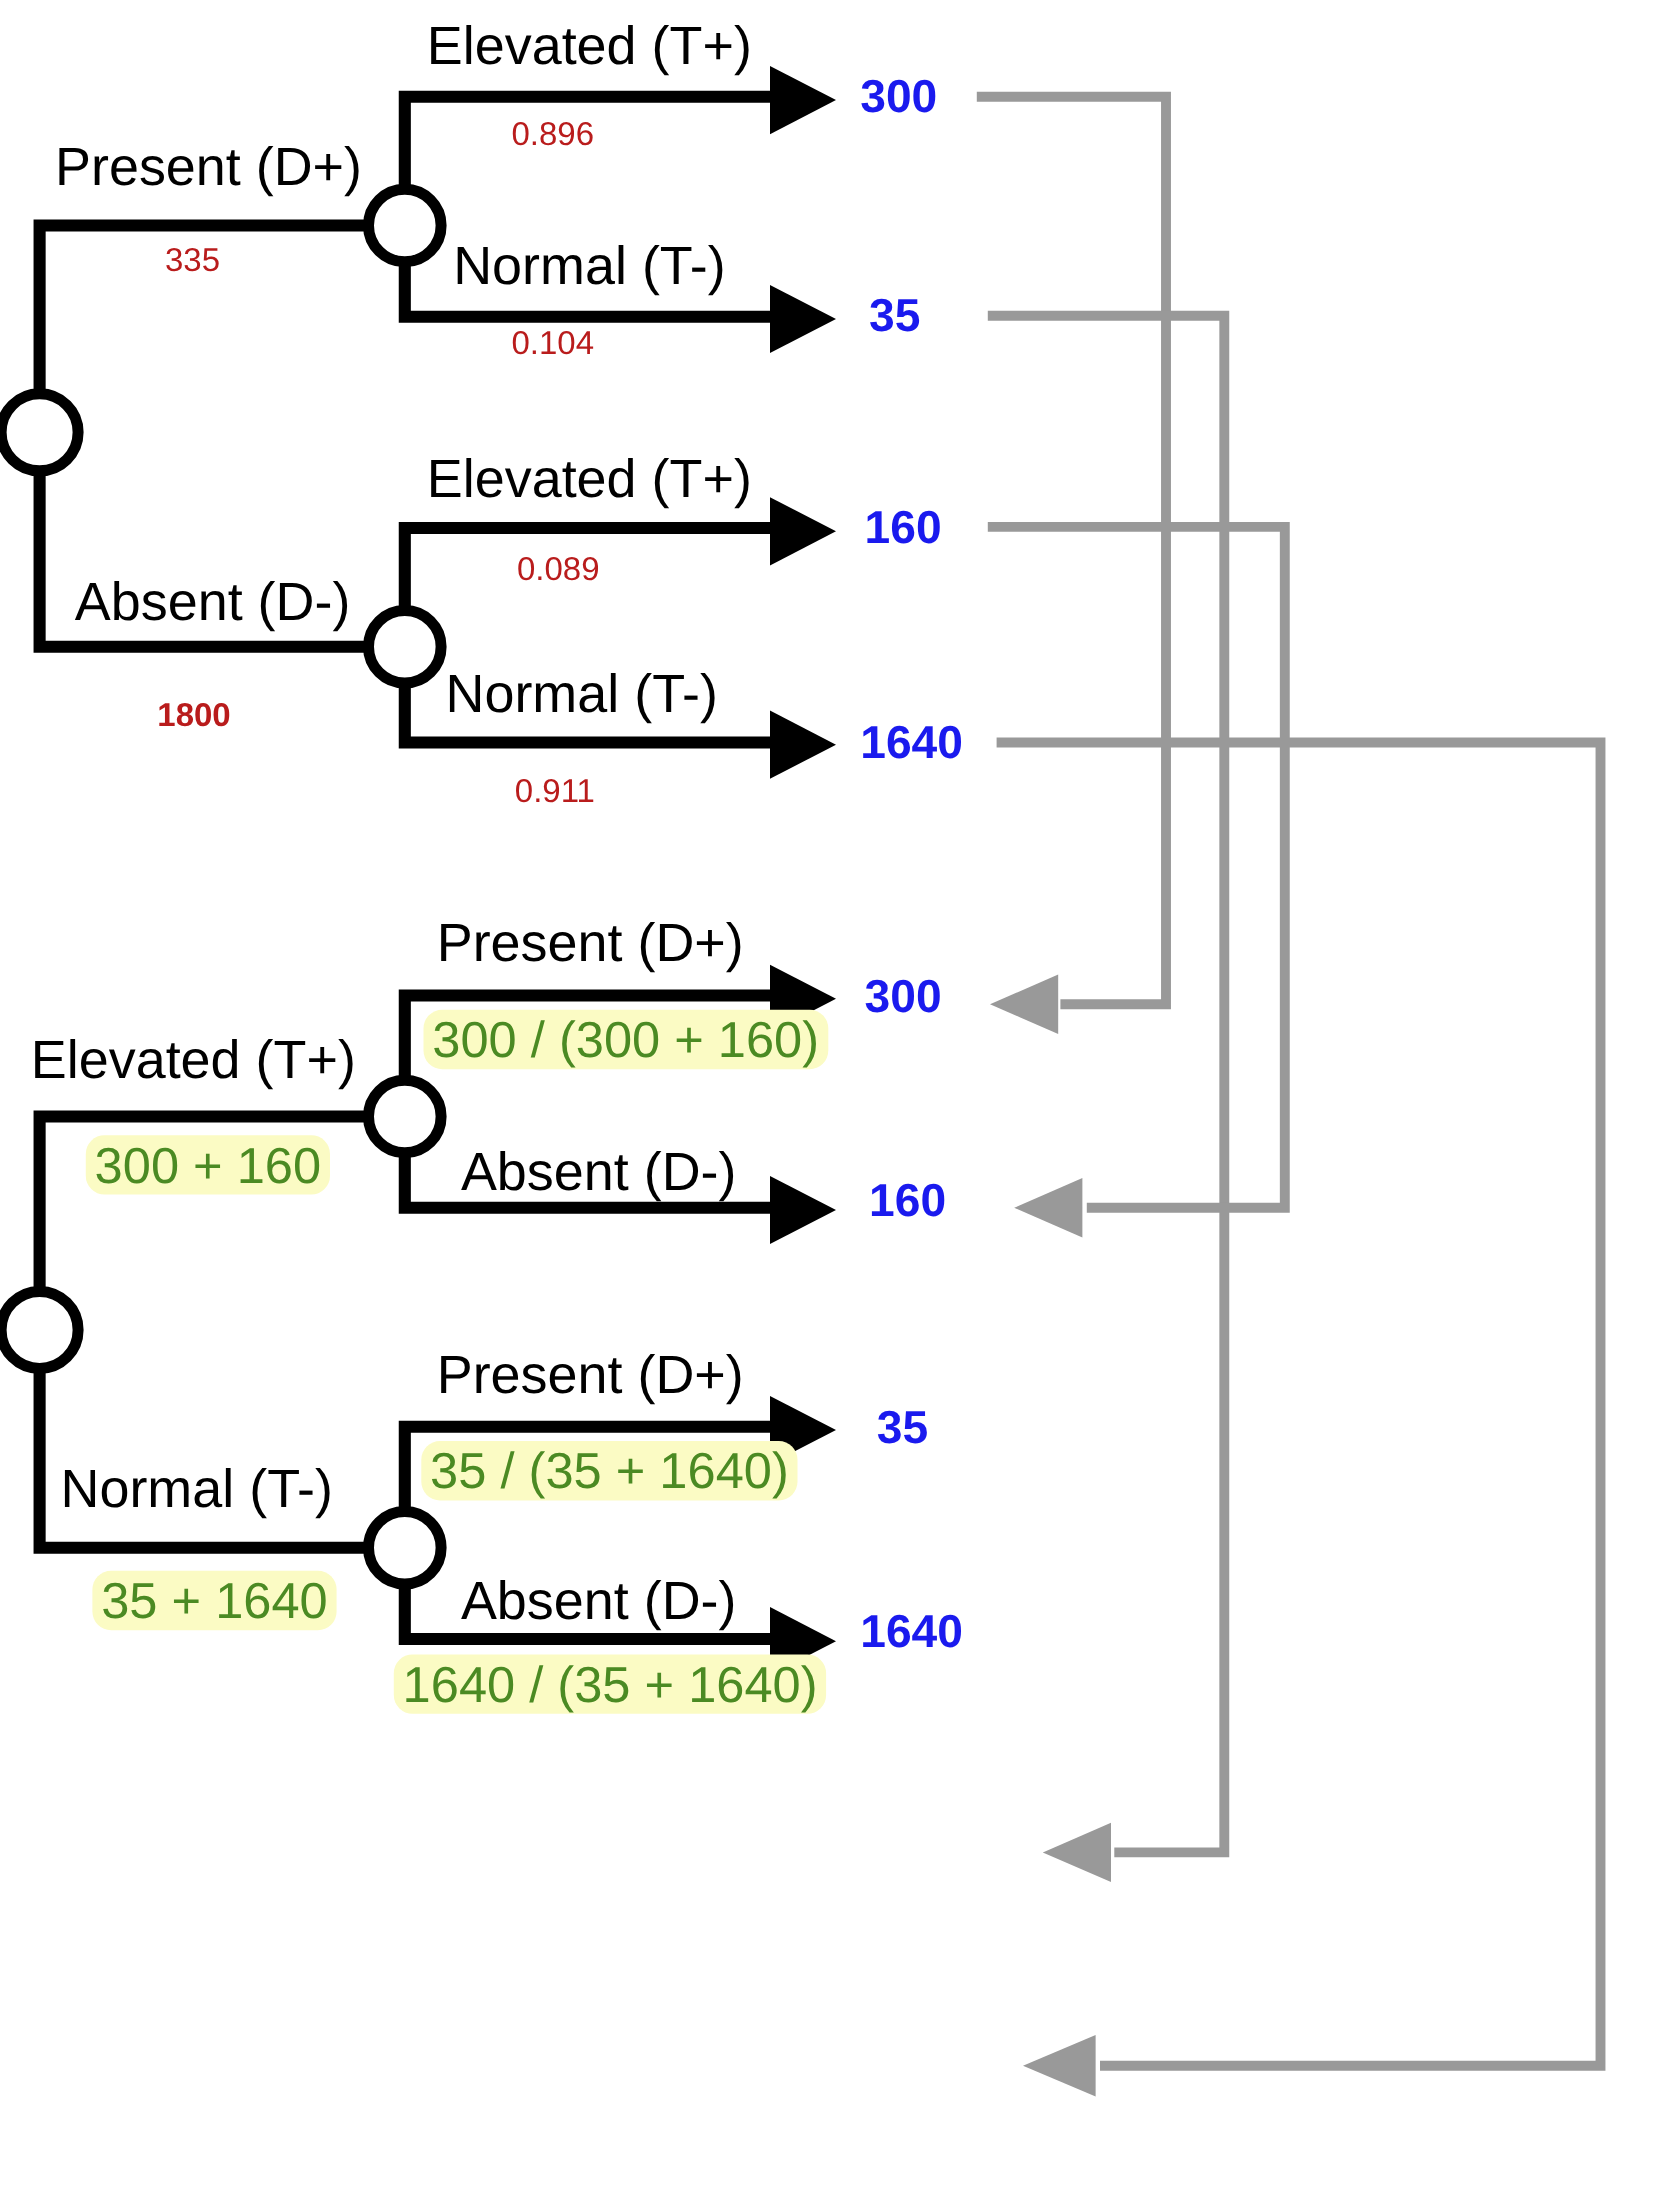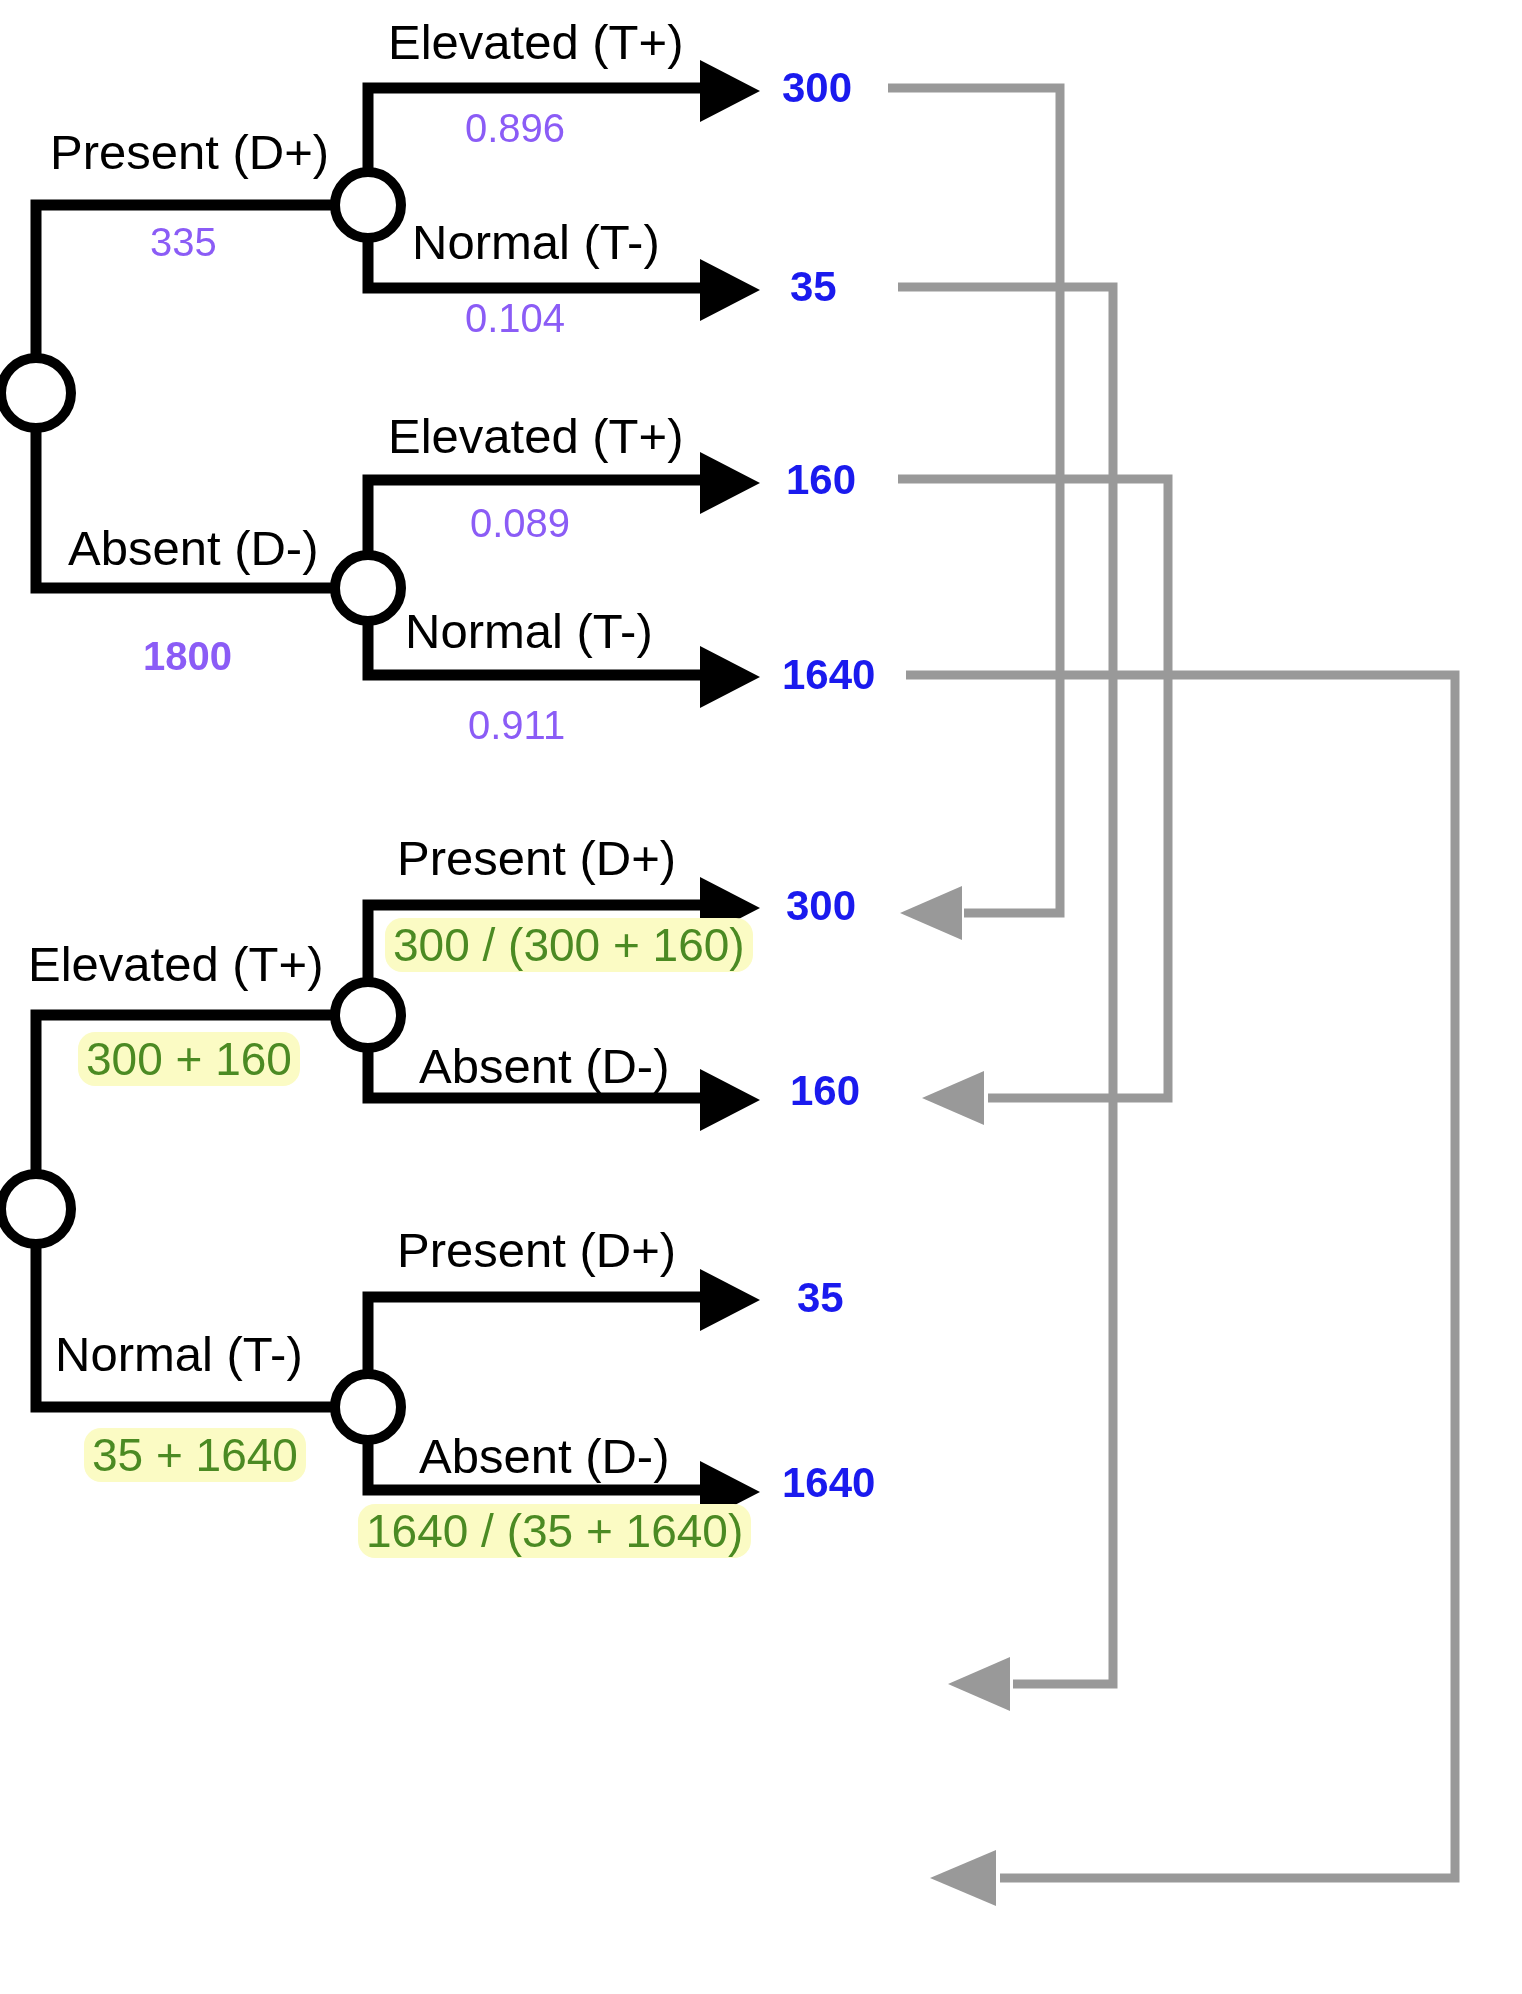--- a/index.html
+++ b/index.html
@@ -6,21 +6,21 @@
   body{width:1522px;height:1994px;font-family:"Liberation Sans",sans-serif;}
   #stage{position:relative;width:1522px;height:1994px;overflow:hidden;background:#fff;}
   svg#tree{position:absolute;left:0;top:0;width:1522px;height:1994px;display:block;}
   .branch{stroke:#000;stroke-width:11;fill:none;stroke-linecap:butt;}
   .node-circle{stroke:#000;stroke-width:10;fill:#fff;}
   .term{fill:#000;stroke:none;}
   .conn{stroke:#999999;stroke-width:9;fill:none;stroke-linecap:butt;stroke-linejoin:miter;}
   .connhead{fill:#999999;stroke:none;}
   .lbl{position:absolute;white-space:nowrap;line-height:1;}
   .lbl-black{color:#000;font-size:49px;}
-  .lbl-green{color:#8b5cf6;font-size:40px;}
+  .lbl-green{color:#b91c1c;font-size:30px;}
   .lbl-green-dark{color:#4b8a23;font-size:46px;}
   .lbl-blue{color:#1a1aee;font-size:42px;font-weight:bold;}
   .hl{background:#fbfbc4;padding:4px 8px;border-radius:17px;}
 </style>
 </head>
 <body>
 
 <div id="stage">
 
   <svg id="tree" viewBox="0 0 1522 1994">
@@ -100,19 +100,20 @@
   <div class="lbl lbl-green-dark hl" style="left:385px;top:918px;">300 / (300 + 160)</div>
   <div class="lbl lbl-blue" style="left:786px;top:885px;">300</div>
 
   <div class="lbl lbl-black" style="left:419px;top:1042px;">Absent (D-)</div>
   <div class="lbl lbl-blue" style="left:790px;top:1070px;">160</div>
 
   <div class="lbl lbl-black" style="left:55px;top:1330px;">Normal (T-)</div>
   <div class="lbl lbl-green-dark hl" style="left:84px;top:1428px;">35 + 1640</div>
 
   <div class="lbl lbl-black" style="left:397px;top:1226px;">Present (D+)</div>
+  <div class="lbl lbl-green-dark hl" style="left:383px;top:1310px;">35 / (35 + 1640)</div>
   <div class="lbl lbl-blue" style="left:797px;top:1277px;">35</div>
 
   <div class="lbl lbl-black" style="left:419px;top:1432px;">Absent (D-)</div>
   <div class="lbl lbl-green-dark hl" style="left:358px;top:1504px;">1640 / (35 + 1640)</div>
   <div class="lbl lbl-blue" style="left:782px;top:1462px;">1640</div>
 
 </div>
 
 </body></html>

